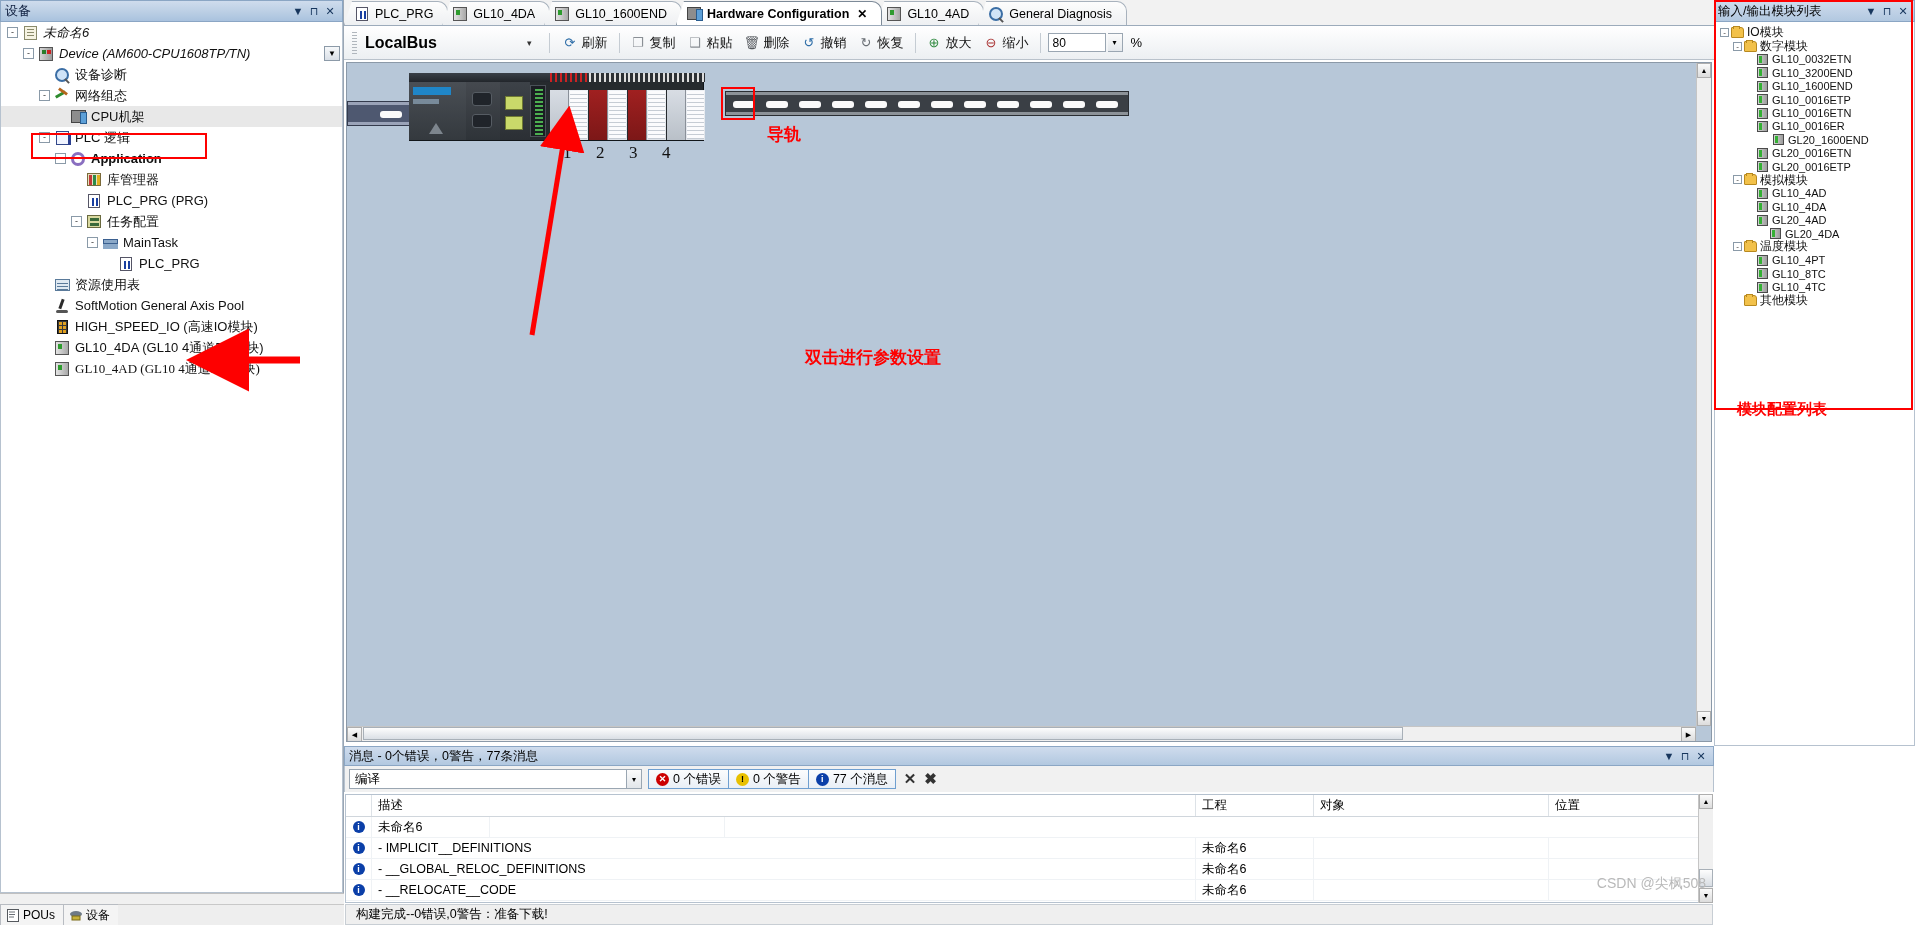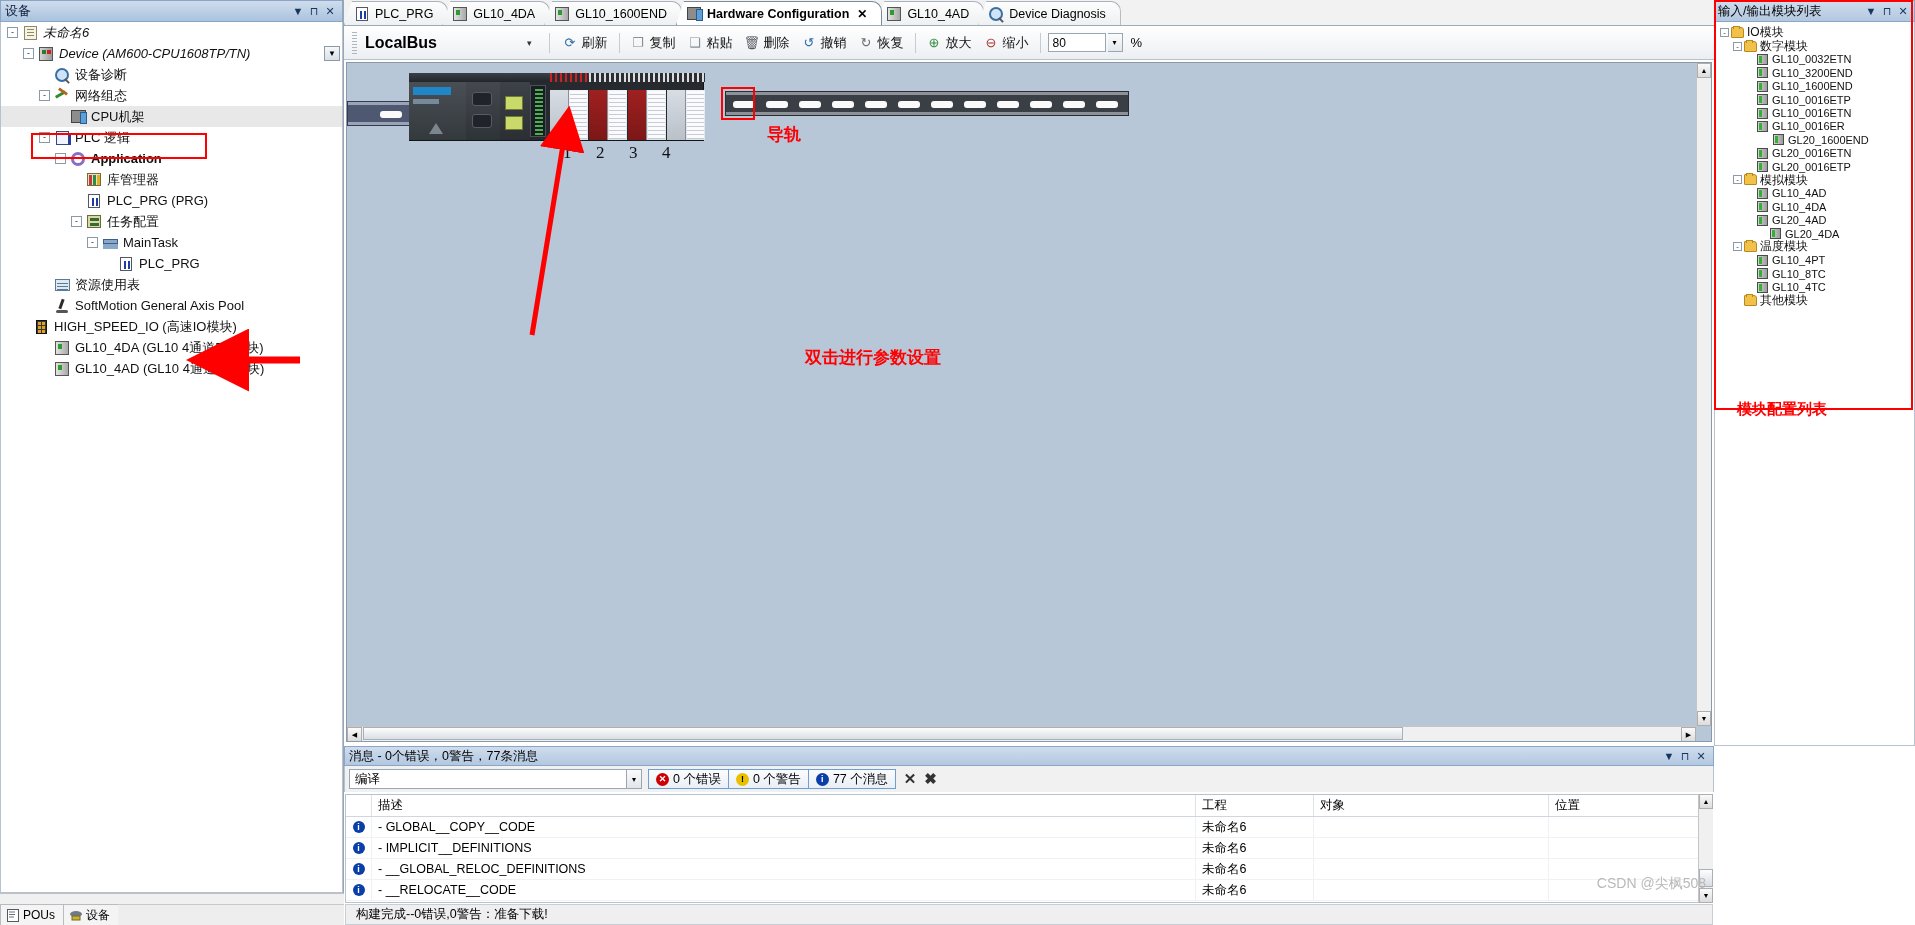--- a/index.html
+++ b/index.html
@@ -438,35 +438,35 @@
             </span>
             <span class="lbl">资源使用表</span>
           </div>
           <div class="tn" style="padding-left: 38px;">
             <span class="nodot"></span>
             <span class="ico">
               <i class="ic-axis" style="display: block;"></i>
             </span>
             <span class="lbl">SoftMotion General Axis Pool</span>
           </div>
-          <div class="tn" style="padding-left: 17px;">
+          <div class="tn" style="padding-left: 38px;">
             <span class="nodot"></span>
             <span class="ico">
               <i class="ic-hsio" style="display: block;"></i>
             </span>
             <span class="lbl">HIGH_SPEED_IO (高速IO模块)</span>
           </div>
           <div class="tn" style="padding-left: 38px;">
             <span class="nodot"></span>
             <span class="ico">
               <i class="ic-mod" style="display: block;"></i>
             </span>
             <span class="lbl">GL10_4DA (GL10 4通道DA模块)</span>
           </div>
-          <div class="tn" style="padding-left: 38px;">
+          <div class="tn" style="padding-left: 38px; font-family: Liberation Serif, serif;">
             <span class="nodot"></span>
             <span class="ico">
               <i class="ic-mod" style="display: block;"></i>
             </span>
             <span class="lbl">GL10_4AD (GL10 4通道AD模块)</span>
           </div>
         </div>
       <div id="cpu-rack-highlight"></div>
     </div>
   </div>
@@ -524,21 +524,21 @@
         <div class="etab">
           <span class="ticon">
             <i class="ic-mod" style="display: block;"></i>
           </span>
           <span>GL10_4AD</span>
         </div>
         <div class="etab">
           <span class="ticon">
             <i class="ic-mag" style="display: block;"></i>
           </span>
-          <span>Device Diagnosis</span>
+          <span>General Diagnosis</span>
         </div>
       </div>
 
     <div id="toolbar">
       <div class="grip"></div>
       <div id="bus-name">LocalBus</div>
       <div class="tb-caret">▾</div>
       <div class="tb-sep"></div>
       <div id="toolbar-buttons" style="display:flex;align-items:center;">
           <div class="tb-btn">
@@ -715,21 +715,20 @@
           <div class="c-desc">描述</div>
           <div class="c-proj">工程</div>
           <div class="c-obj">对象</div>
           <div class="c-pos">位置</div>
         </div>
         <div id="msg-rows">
             <div class="mrow">
               <div class="c-icon">
                 <span class="info-dot">i</span>
               </div>
-              <div class="c-desc">- GLOBAL__COPY__CODE</div>
               <div class="c-proj">未命名6</div>
               <div class="c-obj"></div>
               <div class="c-pos"></div>
             </div>
             <div class="mrow">
               <div class="c-icon">
                 <span class="info-dot">i</span>
               </div>
               <div class="c-desc">- IMPLICIT__DEFINITIONS</div>
               <div class="c-proj">未命名6</div>

